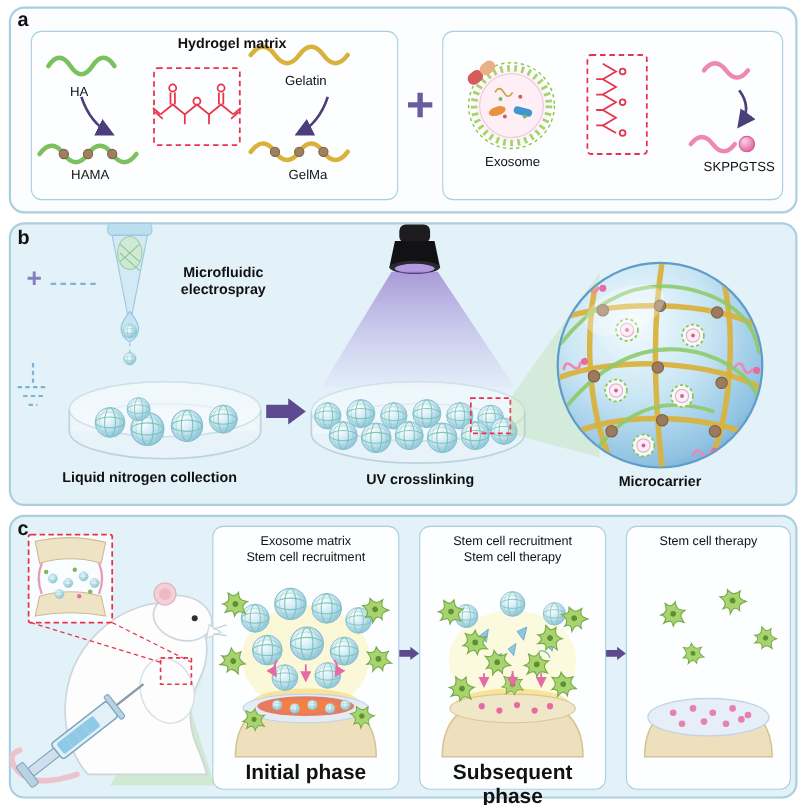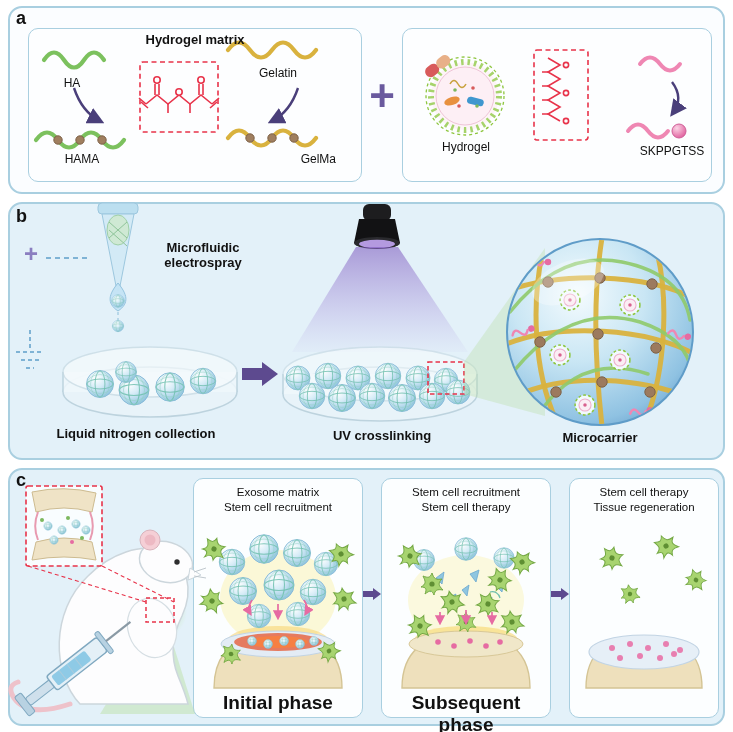--- a/index.html
+++ b/index.html
@@ -398,42 +398,41 @@
         <use href="#cell" transform="translate(696,580) rotate(30) scale(0.9)"></use>
         <use href="#cell" transform="translate(630,594) rotate(-10) scale(0.85)"></use>
       </g>
 
       <use href="#arrowFat" transform="translate(363,594) scale(0.5)"></use>
       <use href="#arrowFat" transform="translate(551,594) scale(0.5)"></use>
     </g>
   </svg>
 
   <div class="txt panel-letter" style="left:16px;top:8px;">a</div>
-  <div class="txt title" style="left:28px;top:32px;width:334px;text-align:center;">Hydrogel matrix</div>
+  <div class="txt title" style="left:44px;top:32px;width:334px;text-align:center;">Hydrogel matrix</div>
   <div class="txt lbl" style="left:48px;top:76px;width:48px;">HA</div>
   <div class="txt lbl" style="left:240px;top:66px;width:76px;">Gelatin</div>
   <div class="txt lbl" style="left:42px;top:152px;width:80px;">HAMA</div>
-  <div class="txt lbl" style="left:256px;top:152px;width:80px;text-align:right;">GelMa</div>
+  <div class="txt lbl" style="left:240px;top:152px;width:80px;">GelMa</div>
   <div class="txt plus-big" style="left:366px;top:74px;width:32px;text-align:center;">+</div>
-  <div class="txt lbl" style="left:418px;top:140px;width:96px;">Hydrogel</div>
+  <div class="txt lbl" style="left:418px;top:140px;width:96px;">Exosome</div>
   <div class="txt lbl" style="left:622px;top:144px;width:100px;">SKPPGTSS</div>
 
   <div class="txt panel-letter" style="left:16px;top:206px;">b</div>
   <div class="txt plus-small" style="left:24px;top:242px;">+</div>
   <div class="txt blbl" style="left:146px;top:240px;width:114px;text-align:center;">Microfluidic electrospray</div>
   <div class="txt blbl" style="left:44px;top:426px;width:184px;">Liquid nitrogen collection</div>
   <div class="txt blbl" style="left:306px;top:428px;width:152px;">UV crosslinking</div>
   <div class="txt blbl" style="left:538px;top:430px;width:124px;">Microcarrier</div>
 
   <div class="txt panel-letter" style="left:16px;top:470px;">c</div>
 
   <div class="txt phase-header" style="left:197px;top:485px;width:162px;">Exosome matrix</div>
   <div class="txt phase-header" style="left:197px;top:500px;width:162px;">Stem cell recruitment</div>
   <div class="txt phase-label" style="left:197px;top:692px;width:162px;">Initial phase</div>
 
   <div class="txt phase-header" style="left:385px;top:485px;width:162px;">Stem cell recruitment</div>
   <div class="txt phase-header" style="left:385px;top:500px;width:162px;">Stem cell therapy</div>
   <div class="txt phase-label" style="left:385px;top:692px;width:162px;">Subsequent phase</div>
 
   <div class="txt phase-header" style="left:571px;top:485px;width:146px;">Stem cell therapy</div>
-  <div class="txt phase-header" style="left:571px;top:500px;width:146px;">Tissue regeneration</div>
 
 </div>
 
 </body></html>

